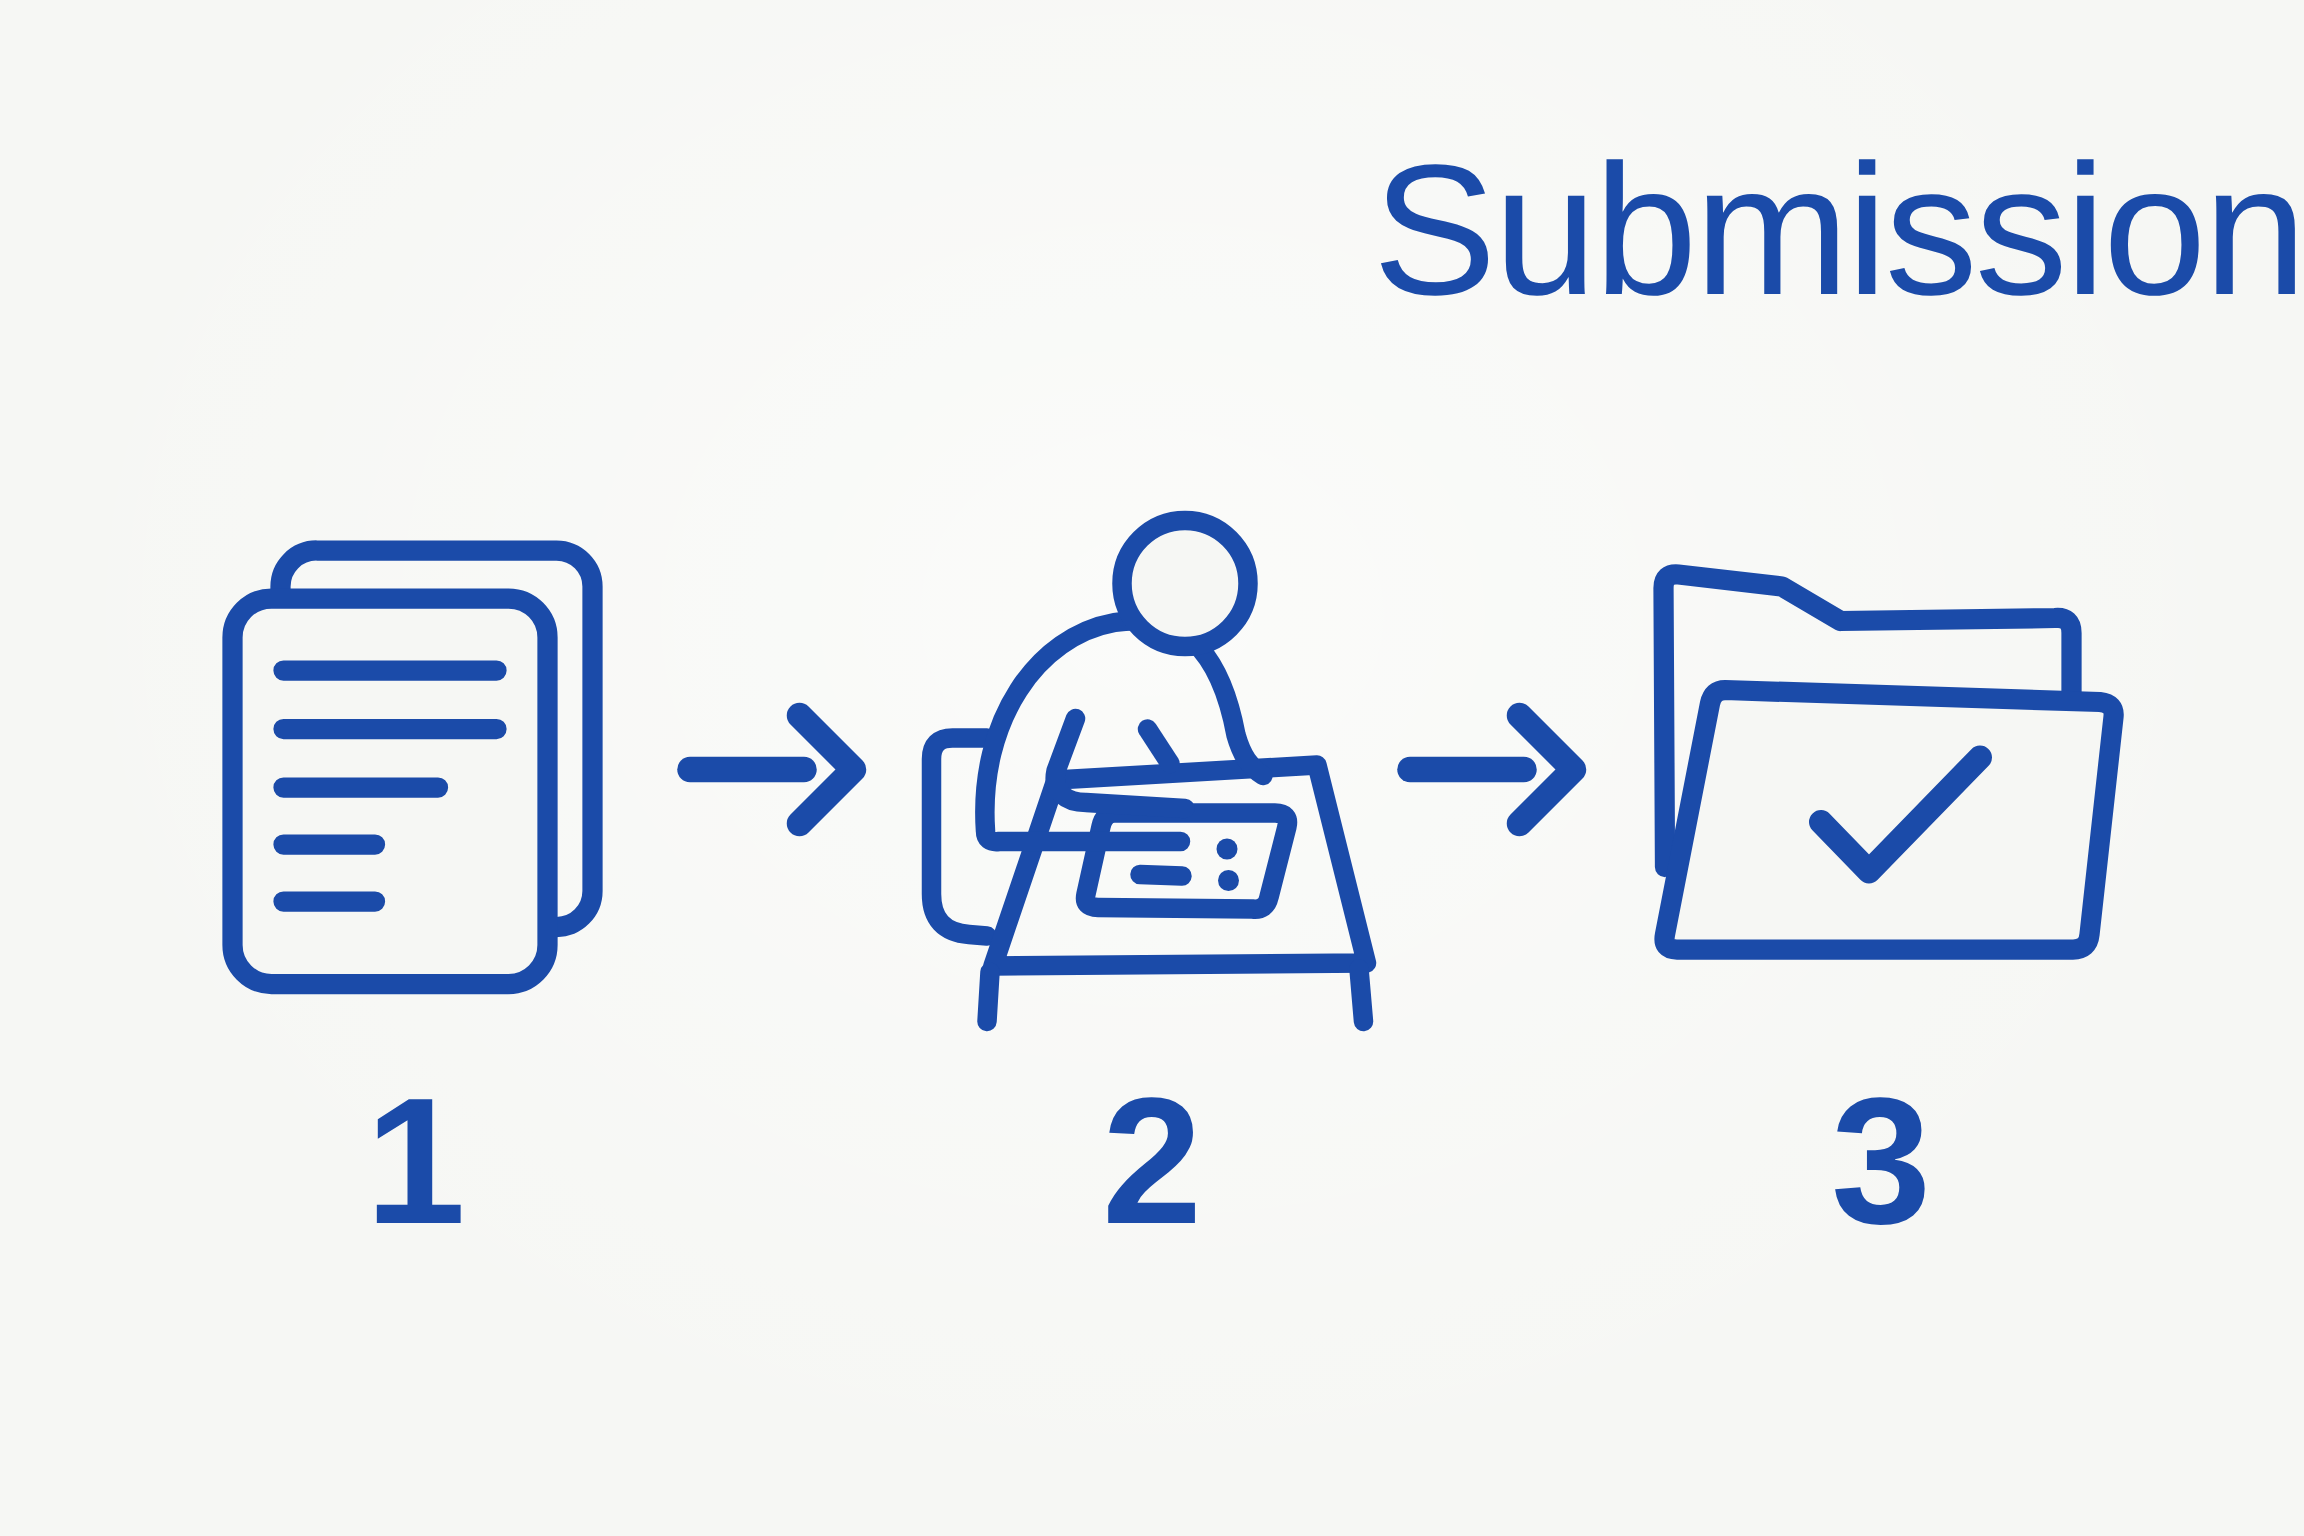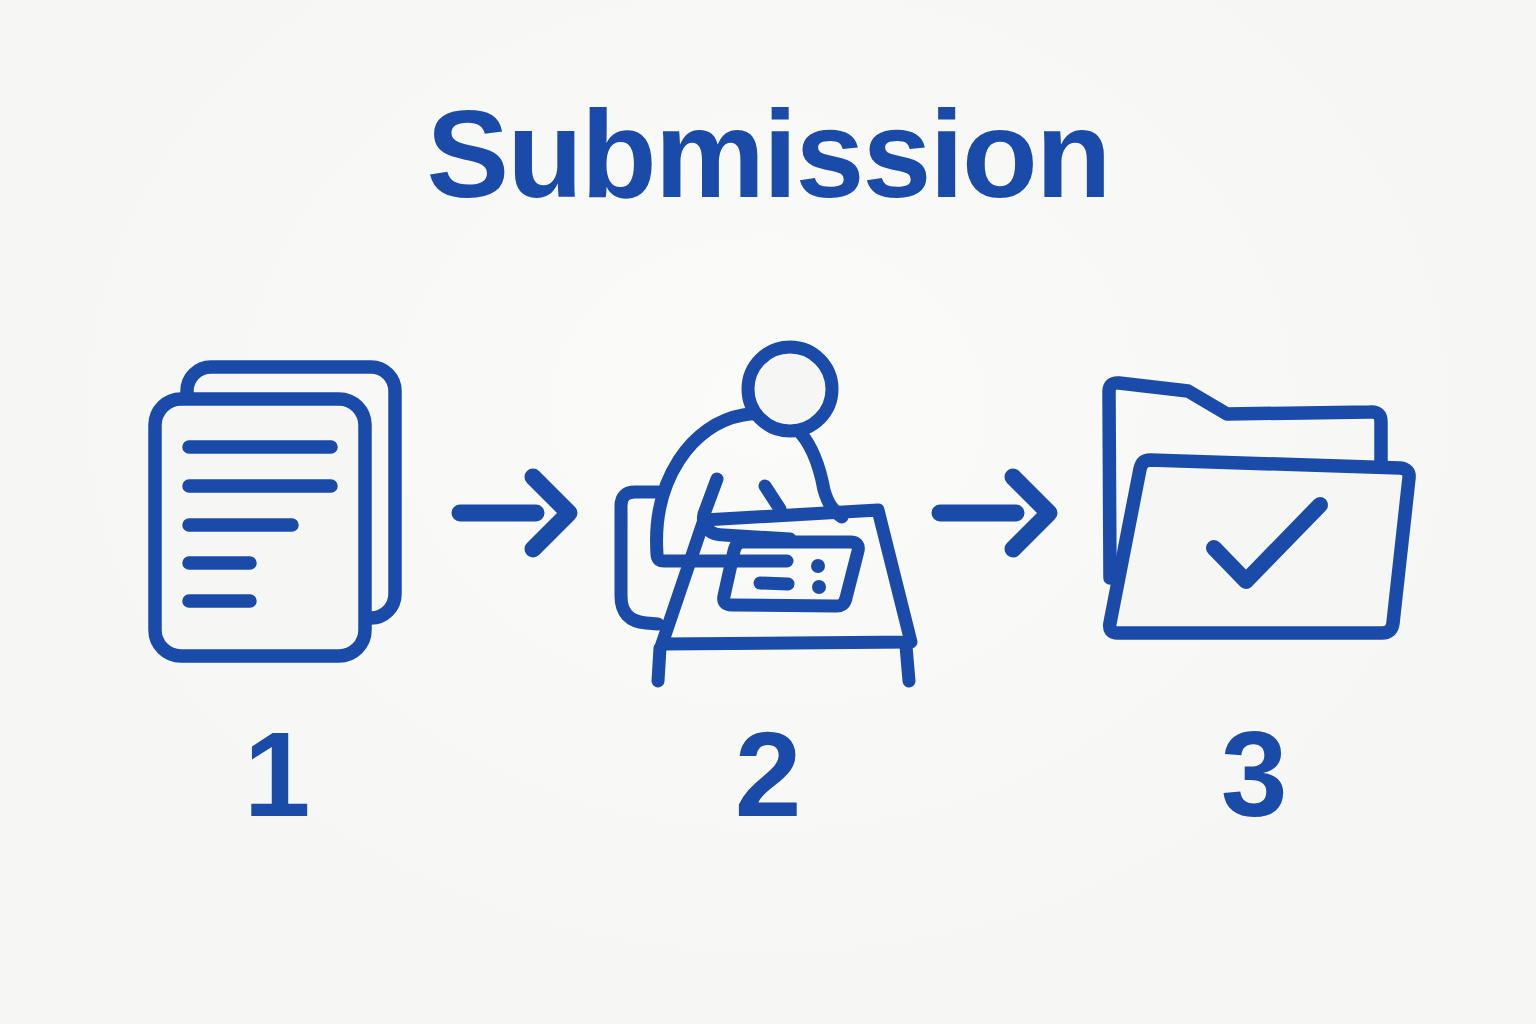--- a/index.html
+++ b/index.html
@@ -17,23 +17,23 @@
     position: relative;
     width: 1536px; height: 1024px;
     background:
       radial-gradient(ellipse at 50% 40%, rgba(255,255,255,0.55), rgba(255,255,255,0) 70%),
       var(--bg);
   }
   .title {
     position: absolute;
     top: 92px; left: 0;
     width: 1536px;
-    text-align: center;
+    text-align: right;
     font-size: 124px;
-    font-weight: bold;
+    font-weight: normal;
     letter-spacing: -2px;
     color: var(--accent);
     line-height: 1;
   }
   .icon { position: absolute; }
   .icon-docs   { left: 120px;  top: 330px; }
   .icon-person { left: 600px;  top: 330px; }
   .icon-folder { left: 1080px; top: 350px; }
   .arrow-1     { left: 438px;  top: 460px; }
   .arrow-2     { left: 918px;  top: 460px; }

